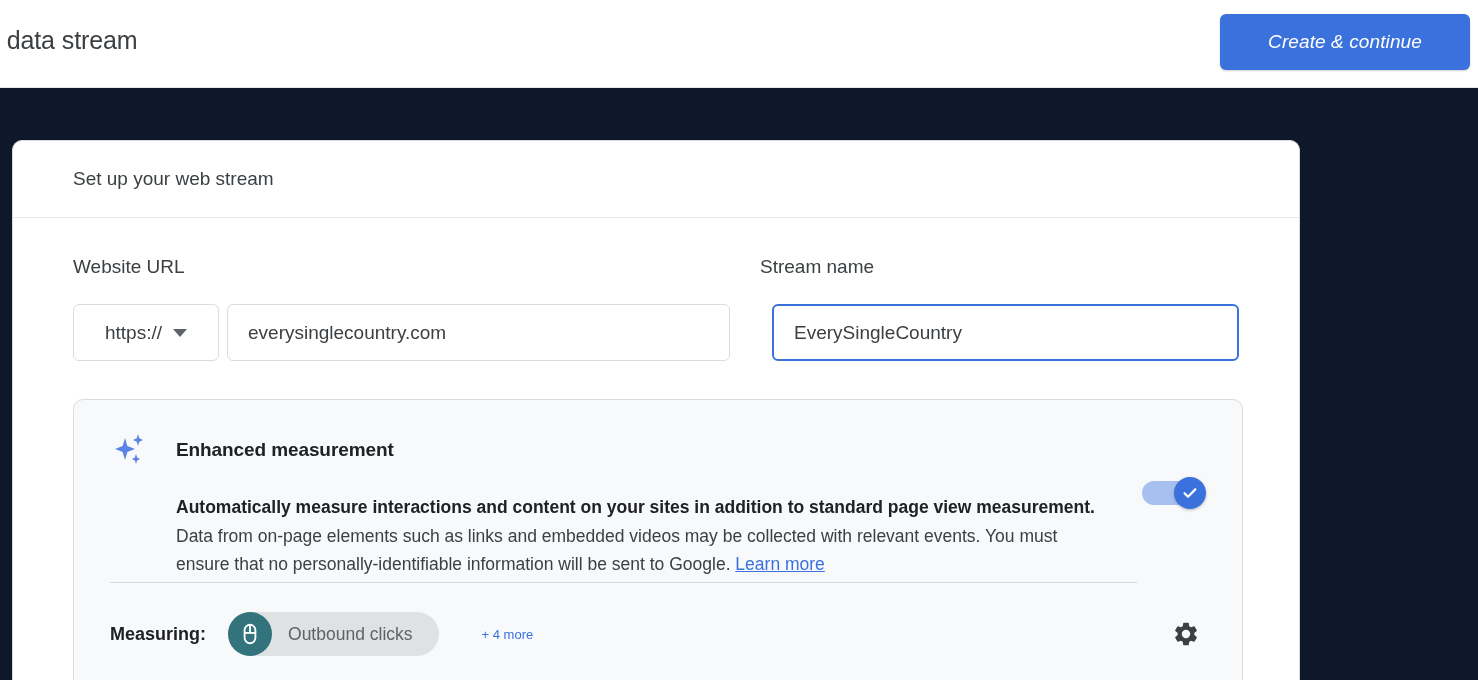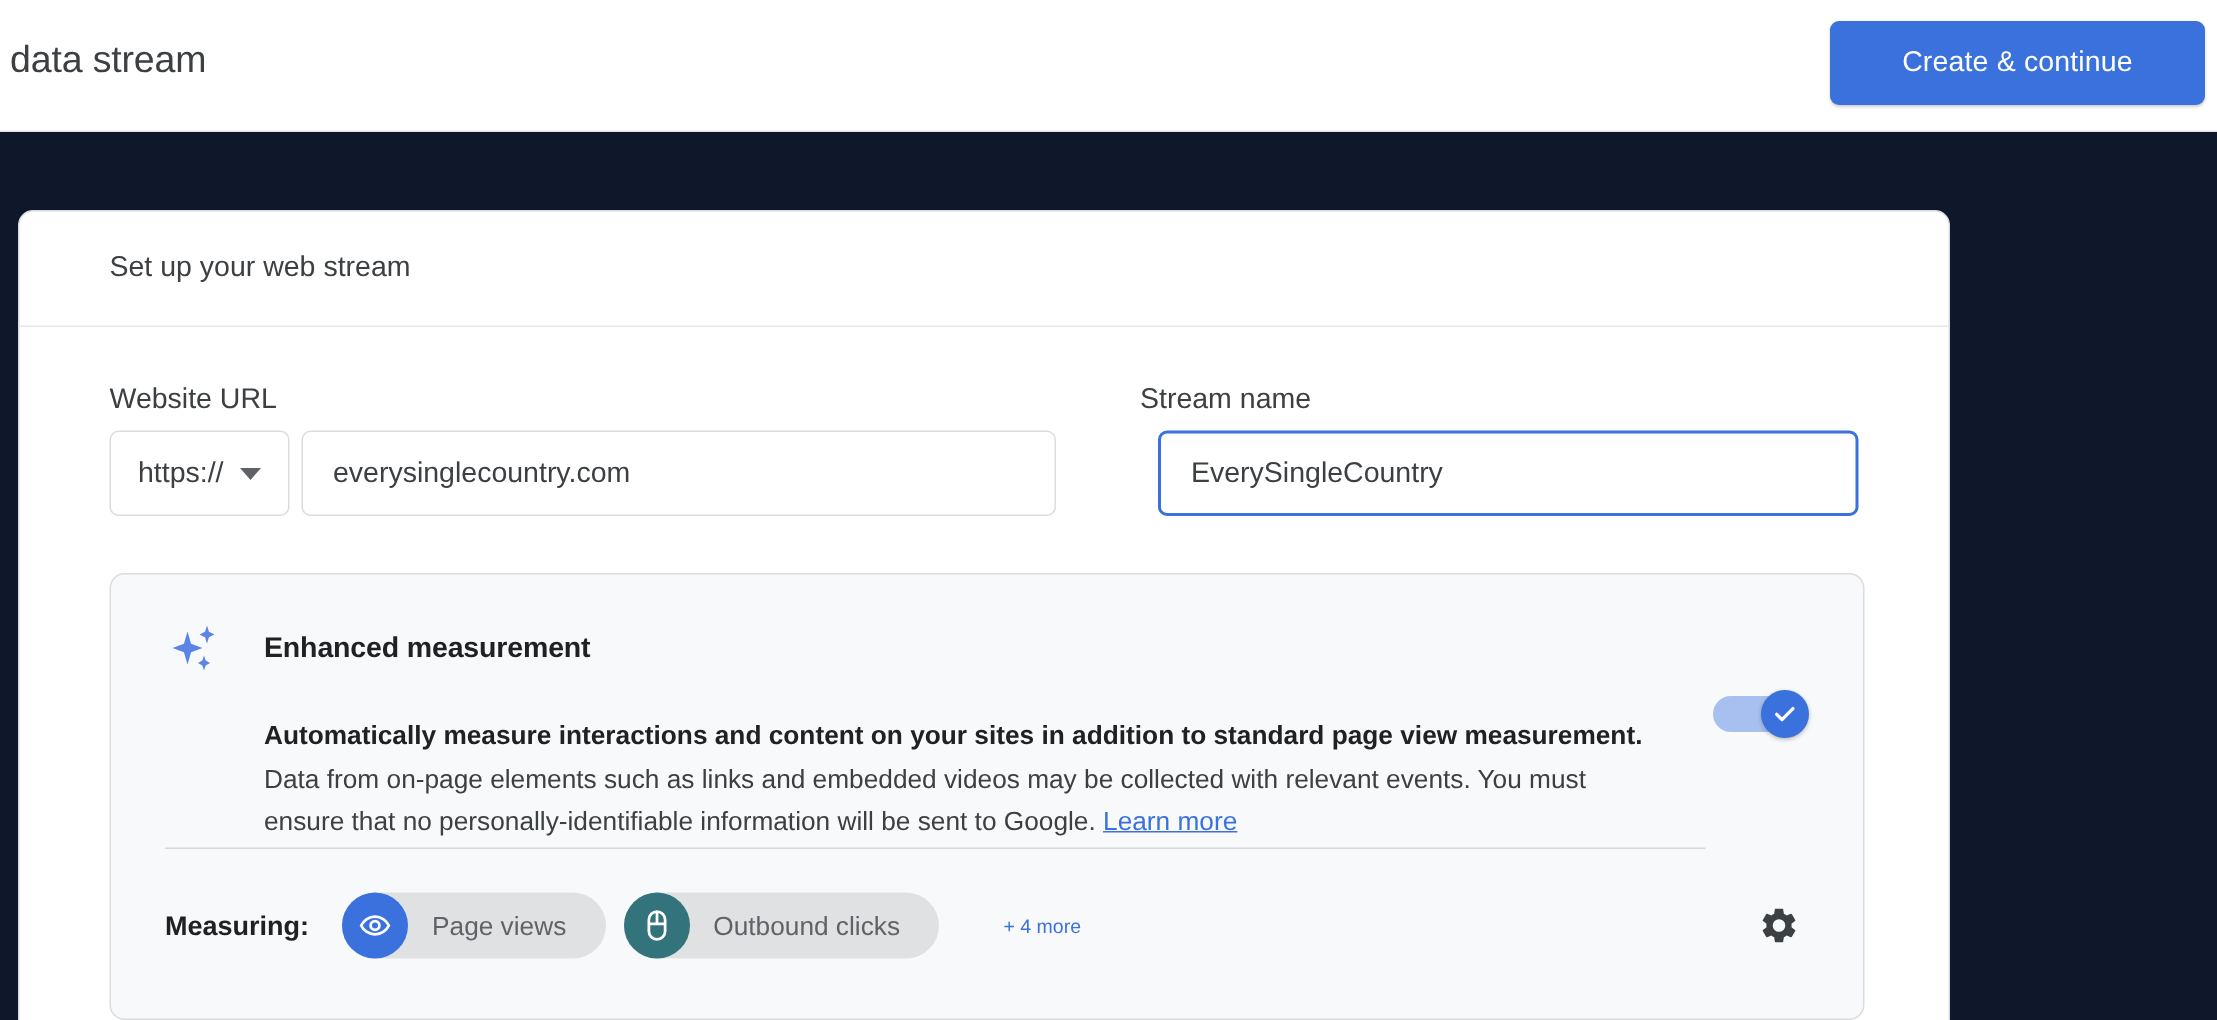--- a/index.html
+++ b/index.html
@@ -36,20 +36,21 @@
     background: #3a71dd;
     color: #ffffff;
     border: none;
     border-radius: 6px;
     font-family: "Liberation Sans", sans-serif;
     font-size: 19px;
     font-weight: 400;
     letter-spacing: 0.1px;
     cursor: pointer;
     box-shadow: 0 1px 2px rgba(60,64,67,.25);
+    font-style: italic;
   }
 
   
   .page-body {
     position: absolute;
     left: 0; top: 88px;
     width: 1478px; height: 592px;
     background: #0f172a;
   }
 
@@ -80,27 +81,27 @@
 
   
   .fields-row {
     display: flex;
     align-items: flex-start;
   }
   .field-group { display: flex; flex-direction: column; }
   .field-label {
     font-size: 19px;
     color: #3c4043;
-    margin-bottom: 9px;
+    margin-bottom: 26px;
     font-weight: 400;
   }
   .field-inputs { display: flex; align-items: center; }
 
   .scheme-select {
-    width: 120px; height: 57px;
+    width: 146px; height: 57px;
     border: 1px solid #dadce0;
     border-radius: 6px;
     display: flex;
     align-items: center;
     justify-content: center;
     gap: 11px;
     background: #fff;
     cursor: pointer;
   }
   .scheme-text { font-size: 19px; color: #3c4043; }
@@ -333,29 +334,20 @@
               <path d="M3.5 9.2 L7 12.7 L14.3 5.4" stroke="#ffffff" stroke-width="2.2" fill="none" stroke-linecap="round" stroke-linejoin="round"></path>
             </svg>
           </div>
         </div>
 
         <div class="em-divider"></div>
 
         <div class="measuring-row">
           <span class="measuring-label">Measuring:</span>
 
-          <div class="chip">
-            <span class="chip-icon" style="background:#3a71dd">
-              <svg width="26" height="26" viewBox="0 0 24 24">
-                <path d="M12 6.5c-4 0-7.2 2.6-8.5 5.5 1.3 2.9 4.5 5.5 8.5 5.5s7.2-2.6 8.5-5.5C19.2 9.1 16 6.5 12 6.5z" fill="none" stroke="#ffffff" stroke-width="1.7"></path>
-                <circle cx="12" cy="12" r="2.7" fill="none" stroke="#ffffff" stroke-width="1.7"></circle>
-              </svg>
-            </span>
-            <span class="chip-label">Page views</span>
-          </div>
 
 
           <div class="chip">
             <span class="chip-icon" style="background:#33737c">
               <svg width="26" height="26" viewBox="0 0 24 24">
                 <rect x="7" y="3.5" width="10" height="17" rx="5" fill="none" stroke="#ffffff" stroke-width="1.7"></rect>
                 <path d="M7 11 H17" stroke="#ffffff" stroke-width="1.7"></path>
                 <path d="M12 3.5 V11" stroke="#ffffff" stroke-width="1.7"></path>
               </svg>
             </span>

